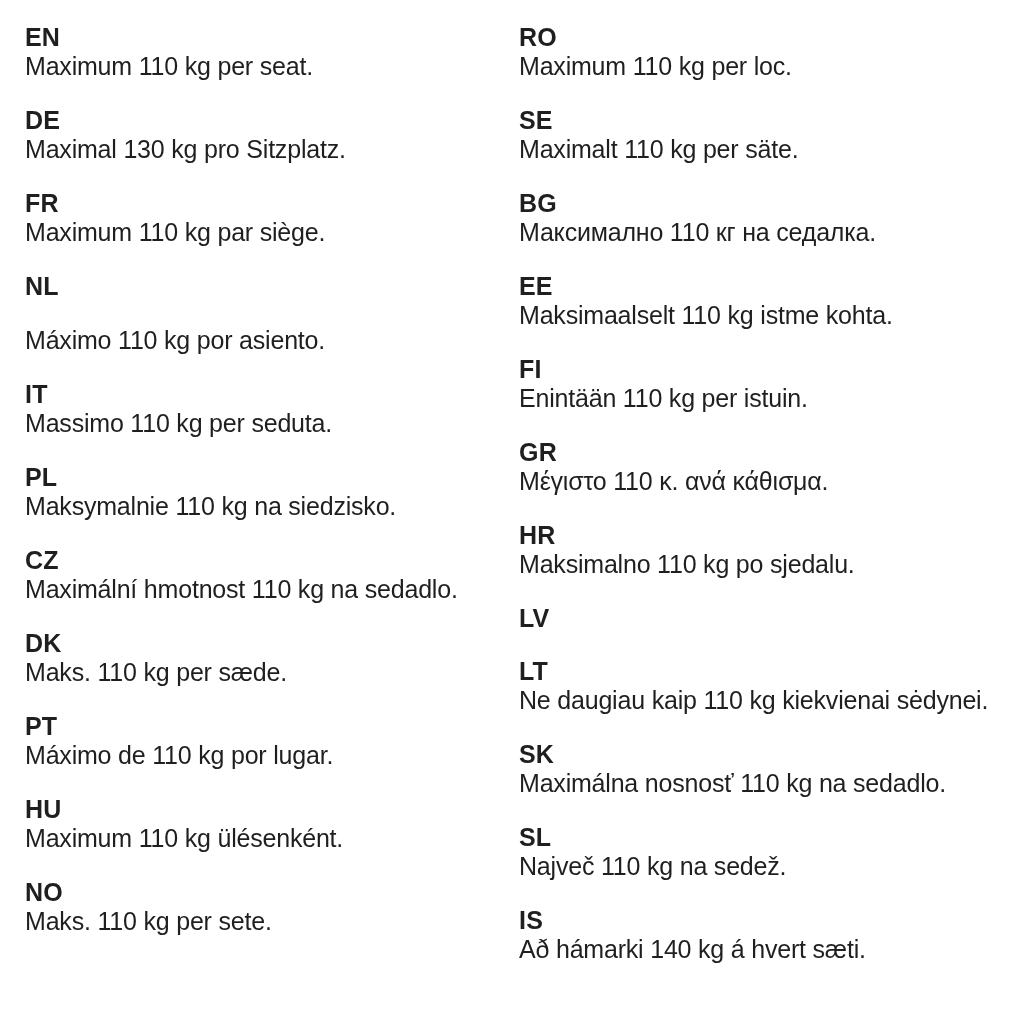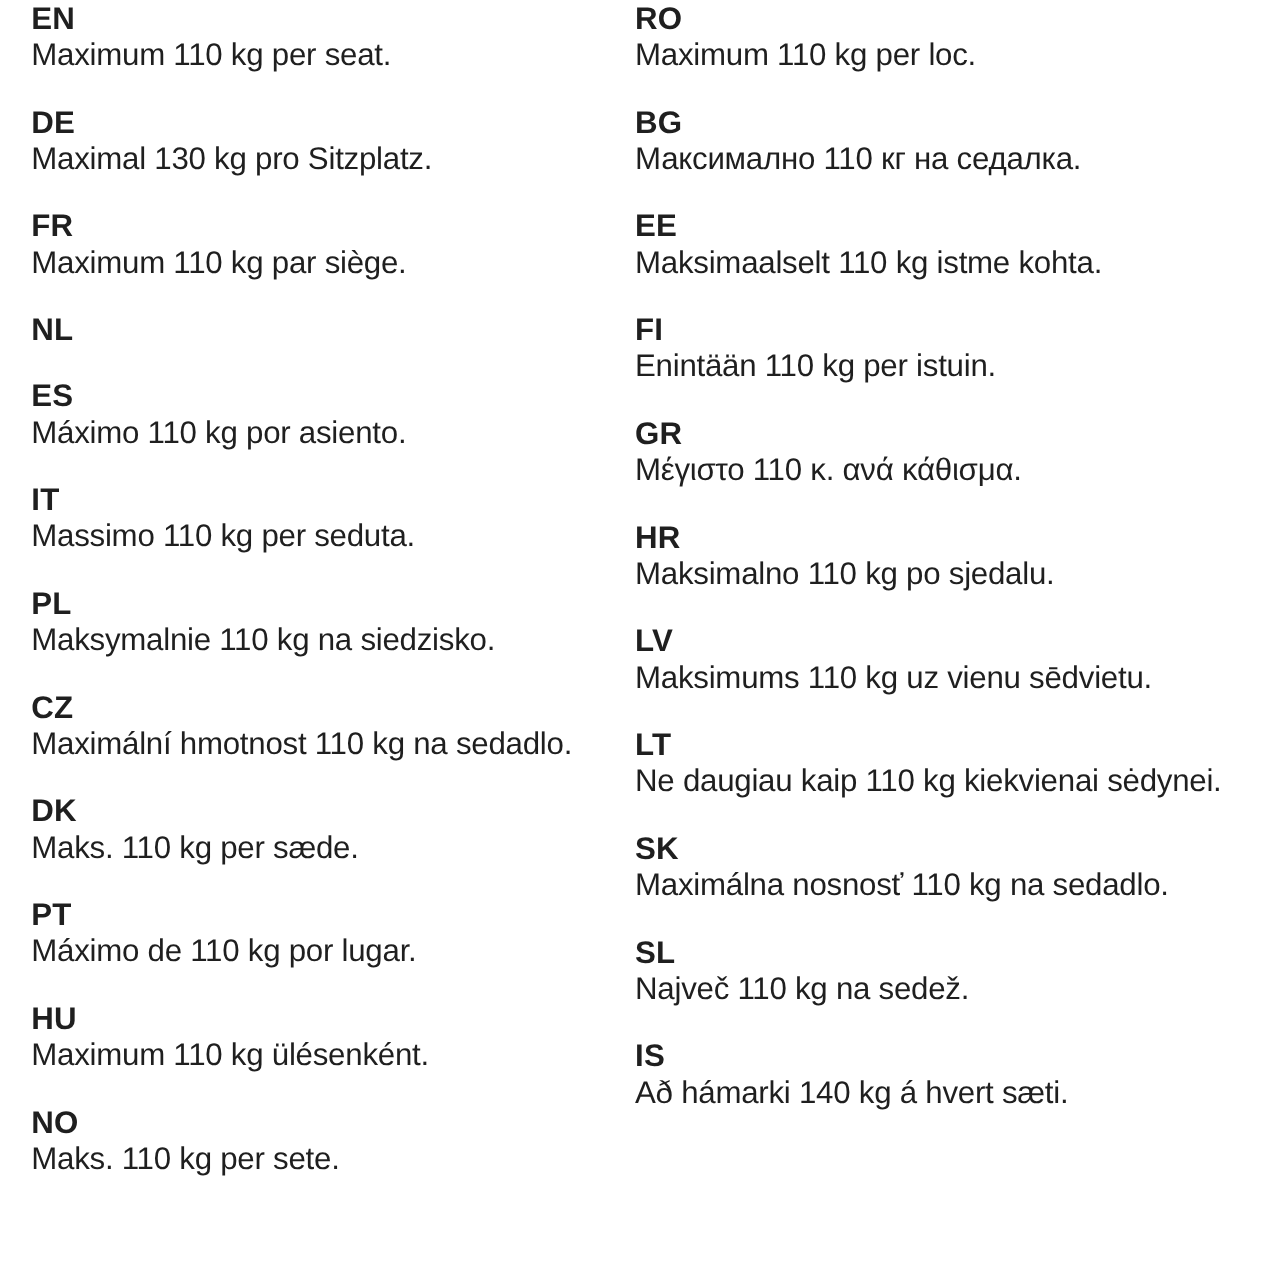--- a/index.html
+++ b/index.html
@@ -9,33 +9,33 @@
   }
   body {
     width: 1024px;
     height: 1024px;
     font-family: "Liberation Sans", "DejaVu Sans", sans-serif;
     color: #1f1f1f;
     overflow: hidden;
   }
   .page {
     display: flex;
-    padding-top: 1px;
+    padding-top: 23px;
     box-sizing: border-box;
   }
   .col {
     box-sizing: border-box;
     white-space: nowrap;
   }
   .col-left {
     margin-left: 25px;
     width: 467px;
   }
   .col-right {
-    margin-left: 16px;
+    margin-left: 27px;
     width: 492px;
   }
   .entry {
     margin-bottom: 25px;
   }
   .lang-code {
     font-weight: bold;
     font-size: 25px;
     line-height: 28px;
     letter-spacing: 0.2px;
@@ -61,21 +61,20 @@
       <div class="lang-text">Maximal 130 kg pro Sitzplatz.</div>
     </div>
     <div class="entry">
       <div class="lang-code">FR</div>
       <div class="lang-text">Maximum 110 kg par siège.</div>
     </div>
     <div class="entry">
       <div class="lang-code">NL</div>
     </div>
     <div class="entry">
-      <div class="lang-code">ES</div>
       <div class="lang-text">Máximo 110 kg por asiento.</div>
     </div>
     <div class="entry">
       <div class="lang-code">IT</div>
       <div class="lang-text">Massimo 110 kg per seduta.</div>
     </div>
     <div class="entry">
       <div class="lang-code">PL</div>
       <div class="lang-text">Maksymalnie 110 kg na siedzisko.</div>
     </div>
@@ -100,20 +99,24 @@
       <div class="lang-text">Maks. 110 kg per sete.</div>
     </div>
   </div>
 
   <div class="col col-right">
     <div class="entry">
       <div class="lang-code">RO</div>
       <div class="lang-text">Maximum 110 kg per loc.</div>
     </div>
     <div class="entry">
+      <div class="lang-code">SE</div>
+      <div class="lang-text">Maximalt 110 kg per säte.</div>
+    </div>
+    <div class="entry">
       <div class="lang-code">BG</div>
       <div class="lang-text">Максимално 110 кг на седалка.</div>
     </div>
     <div class="entry">
       <div class="lang-code">EE</div>
       <div class="lang-text">Maksimaalselt 110 kg istme kohta.</div>
     </div>
     <div class="entry">
       <div class="lang-code">FI</div>
       <div class="lang-text">Enintään 110 kg per istuin.</div>
@@ -121,21 +124,20 @@
     <div class="entry">
       <div class="lang-code">GR</div>
       <div class="lang-text">Μέγιστο 110 κ. ανά κάθισμα.</div>
     </div>
     <div class="entry">
       <div class="lang-code">HR</div>
       <div class="lang-text">Maksimalno 110 kg po sjedalu.</div>
     </div>
     <div class="entry">
       <div class="lang-code">LV</div>
-      <div class="lang-text">Maksimums 110 kg uz vienu sēdvietu.</div>
     </div>
     <div class="entry">
       <div class="lang-code">LT</div>
       <div class="lang-text">Ne daugiau kaip 110 kg kiekvienai sėdynei.</div>
     </div>
     <div class="entry">
       <div class="lang-code">SK</div>
       <div class="lang-text">Maximálna nosnosť 110 kg na sedadlo.</div>
     </div>
     <div class="entry">

